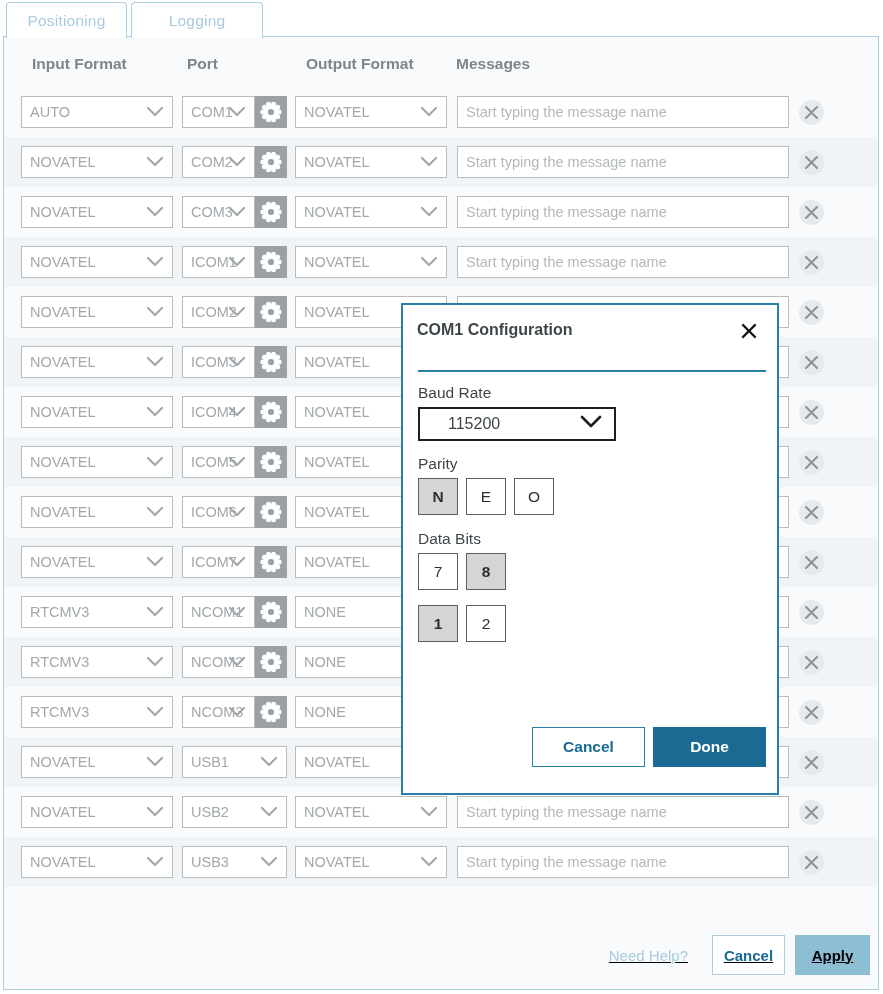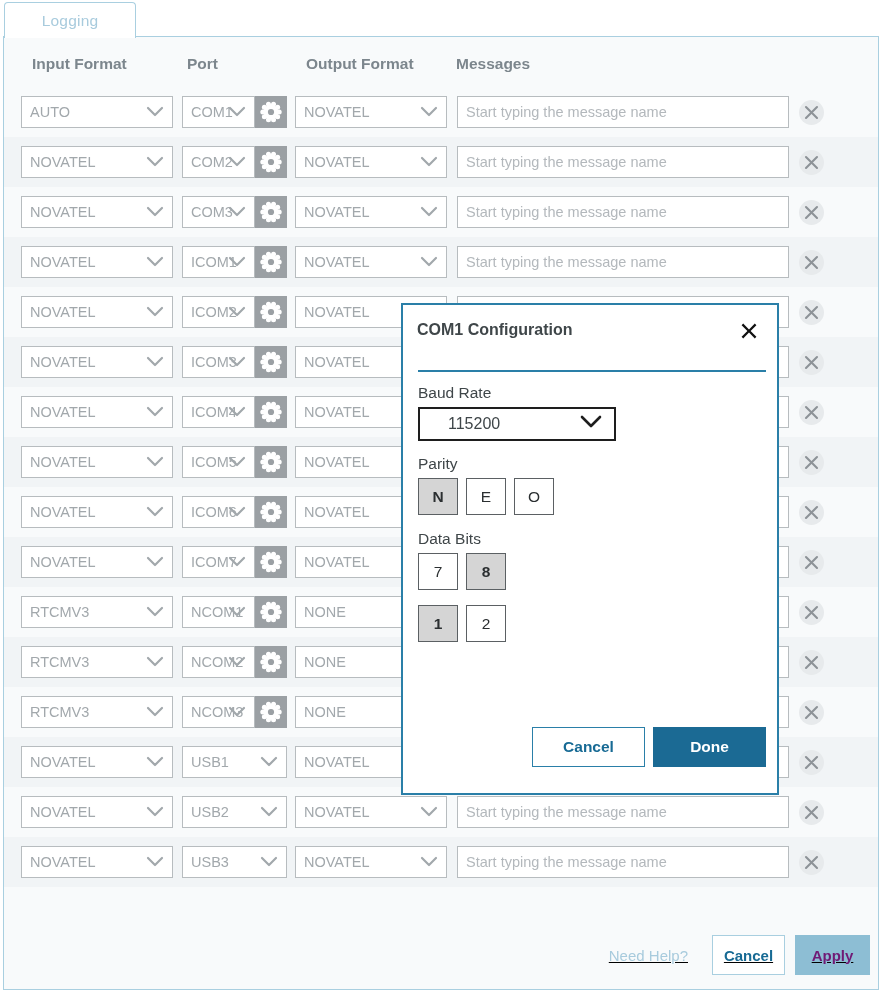--- a/index.html
+++ b/index.html
@@ -181,21 +181,21 @@
     display: flex;
     align-items: center;
     justify-content: center;
   }
   .btn-apply {
     box-sizing: border-box;
     width: 75px;
     height: 40px;
     margin-left: 10px;
     background: #8dbed4;
-    color: #701a75;
+    color: #000000;
     font-size: 15px;
     font-weight: bold;
     display: flex;
     align-items: center;
     justify-content: center;
   }
 
   
   .modal {
     position: absolute;
@@ -323,20 +323,23 @@
     font-weight: bold;
     display: flex;
     align-items: center;
     justify-content: center;
   }
 </style>
 </head>
 <body>
 
 <div class="tabbar">
+  <div class="tab inactive-left">
+    <span>Positioning</span>
+  </div>
   <div class="tab inactive-right">
     <span>Logging</span>
   </div>
 </div>
 
 <div class="panel">
 
   <div class="col-headers">
     <div class="col-head ch-input">Input Format</div>
     <div class="col-head ch-port">Port</div>

